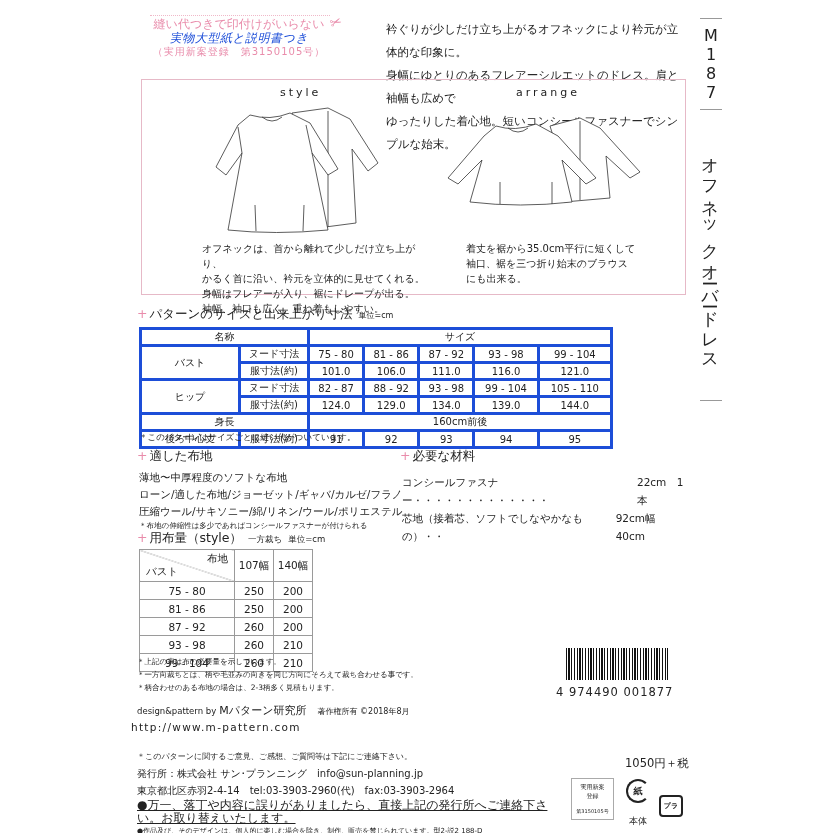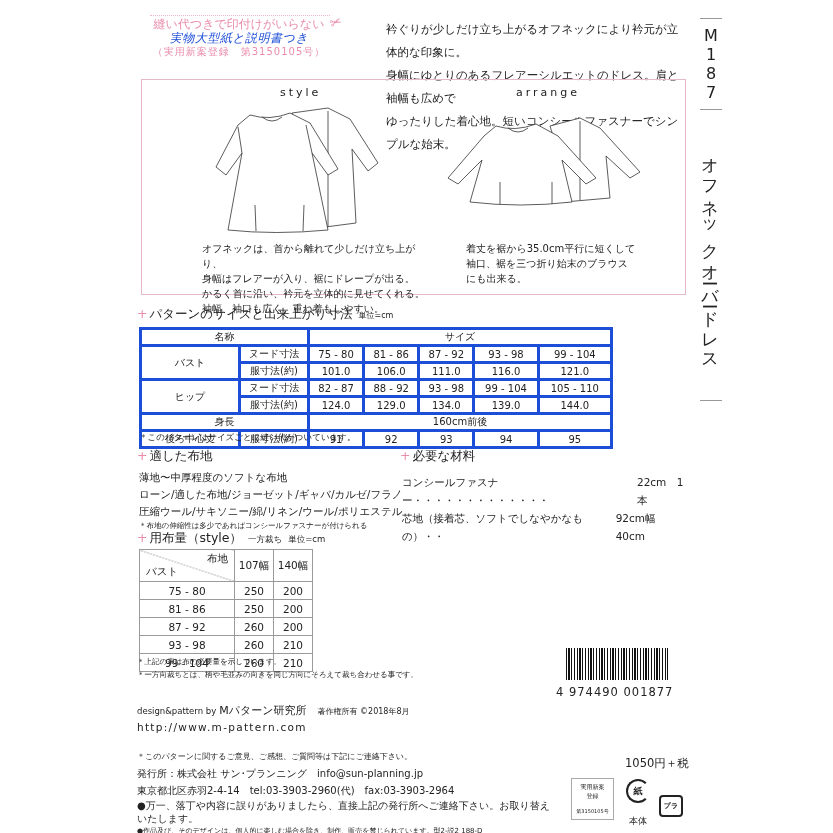--- a/index.html
+++ b/index.html
@@ -100,22 +100,22 @@
     <line x1="140" y1="9" x2="140" y2="88"></line>
     <path d="M56 14 Q75 20 96 12 L118 24 L156 66 L146 72 L122 48 L132 90 Q80 96 30 90 L42 48 L18 72 L8 66 L44 24 Z"></path>
     <path d="M68 16 Q78 24 88 16" fill="none"></path>
     <line x1="60" y1="70" x2="60" y2="92" fill="none"></line>
     <line x1="112" y1="70" x2="112" y2="92" fill="none"></line>
   </g>
 </svg>
 
 <div class="abs desc" style="left:202px;top:241px;width:230px;">
   <div>オフネックは、首から離れて少しだけ立ち上がり、</div>
+  <div>かるく首に沿い、衿元を立体的に見せてくれる。</div>
   <div>身幅はフレアーが入り、裾にドレープが出る。</div>
-  <div>かるく首に沿い、衿元を立体的に見せてくれる。</div>
   <div>袖幅、袖口も広く、重ね着もしやすい。</div>
 </div>
 <div class="abs desc" style="left:466px;top:241px;width:200px;">
   <div>着丈を裾から35.0cm平行に短くして</div>
   <div>袖口、裾を三つ折り始末のブラウス</div>
   <div>にも出来る。</div>
 </div>
 
 <div class="abs sec" style="left:137px;top:306px;">
   <span class="plus">+</span><span>パターンのサイズと出来上がり寸法</span><span class="unit">単位=cm</span>
@@ -237,34 +237,35 @@
   <tr>
         <td>99 - 104</td>
         <td>260</td>
         <td>210</td>
       </tr>
 </tbody>
   </table>
 <div class="abs note" style="left:137px;top:655px;font-size:7.5px;line-height:13px;">
   <div>＊上記の表は布の必要量を示しています。</div>
   <div>＊一方向裁ちとは、柄や毛並みの向きを同じ方向にそろえて裁ち合わせる事です。</div>
+  <div>＊柄合わせのある布地の場合は、2-3柄多く見積もります。</div>
 </div>
 
 <div class="abs credits" style="left:137px;top:703px;">
   <span style="font-size:8.5px;">design&amp;pattern by</span>
   <span style="font-size:11px;">Mパターン研究所</span>
   <span style="font-size:8px;margin-left:8px;">著作権所有 ©2018年8月</span>
 </div>
-<div class="abs url" style="left:137px;top:721px;">http://www.m-pattern.com</div>
+<div class="abs url" style="left:131px;top:721px;">http://www.m-pattern.com</div>
 
 <div class="abs footer" style="left:137px;top:748px;width:420px;">
   <div class="small">＊このパターンに関するご意見、ご感想、ご質問等は下記にご連絡下さい。</div>
   <div>発行所：株式会社 サン･プランニング　info@sun-planning.jp</div>
   <div>東京都北区赤羽2-4-14　tel:03-3903-2960(代)　fax:03-3903-2964</div>
-  <div class="small" style="font-size:10px;line-height:13px;">●万一、落丁や内容に誤りがありましたら、直接上記の発行所へご連絡下さい。お取り替えいたします。</div>
+  <div class="small" style="font-size:12px;line-height:13px;text-decoration:underline;">●万一、落丁や内容に誤りがありましたら、直接上記の発行所へご連絡下さい。お取り替えいたします。</div>
   <div class="small" style="font-size:7px;line-height:13px;">●作品及び、そのデザインは、個人的に楽しむ場合を除き、制作、販売を禁じられています。型2-説2 188-D</div>
 </div>
 
 <div class="abs barcode" style="background:repeating-linear-gradient(90deg,#111 0 1px,#fff 1px 2px,#111 2px 4px,#fff 4px 5px,#111 5px 6px,#fff 6px 8px,#111 8px 9px,#fff 9px 11px);"></div>
 <div class="abs barcode-num">4 974490 001877</div>
 
 <div class="abs price">1050円＋税</div>
 
 <div class="abs reg-box">
   <div style="margin-top:3px;">実用新案</div>

